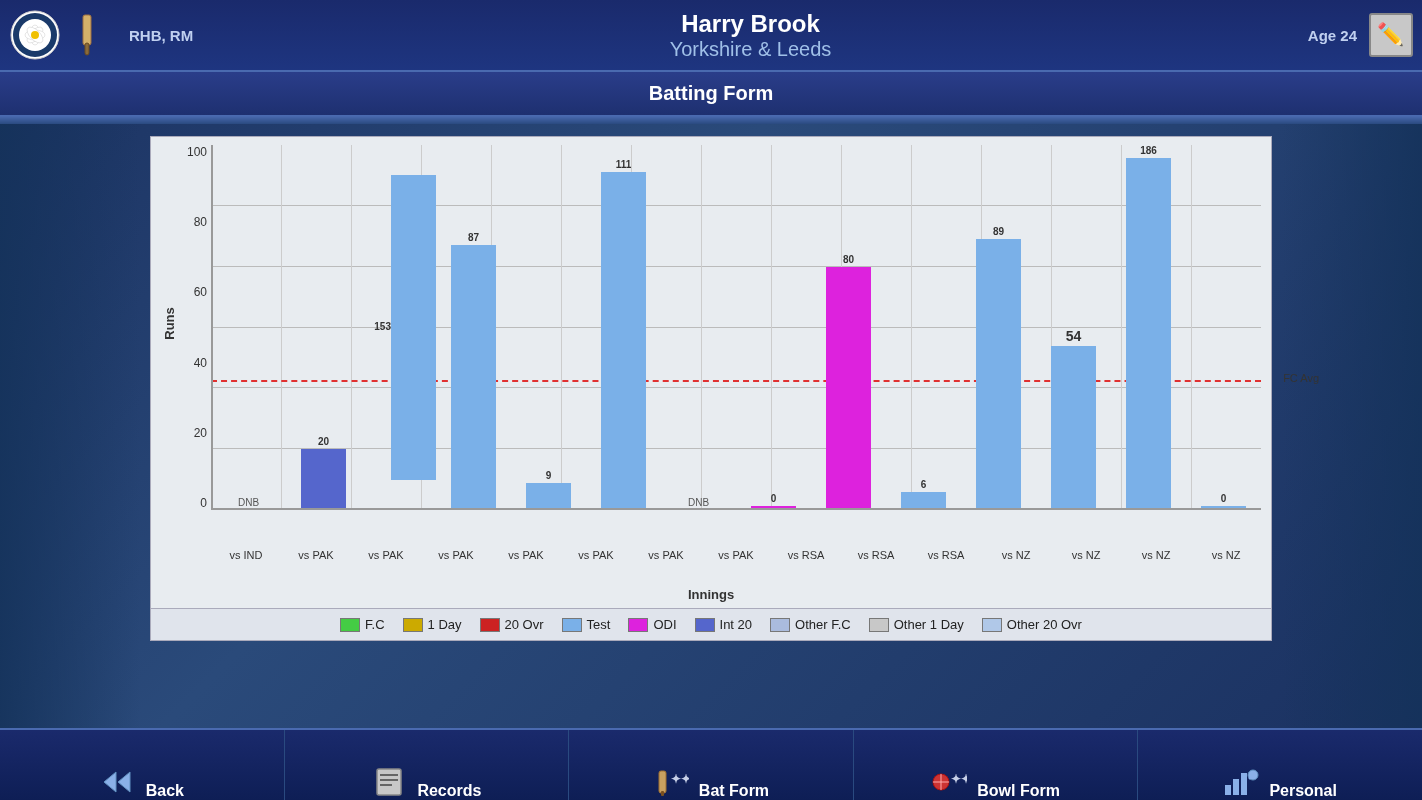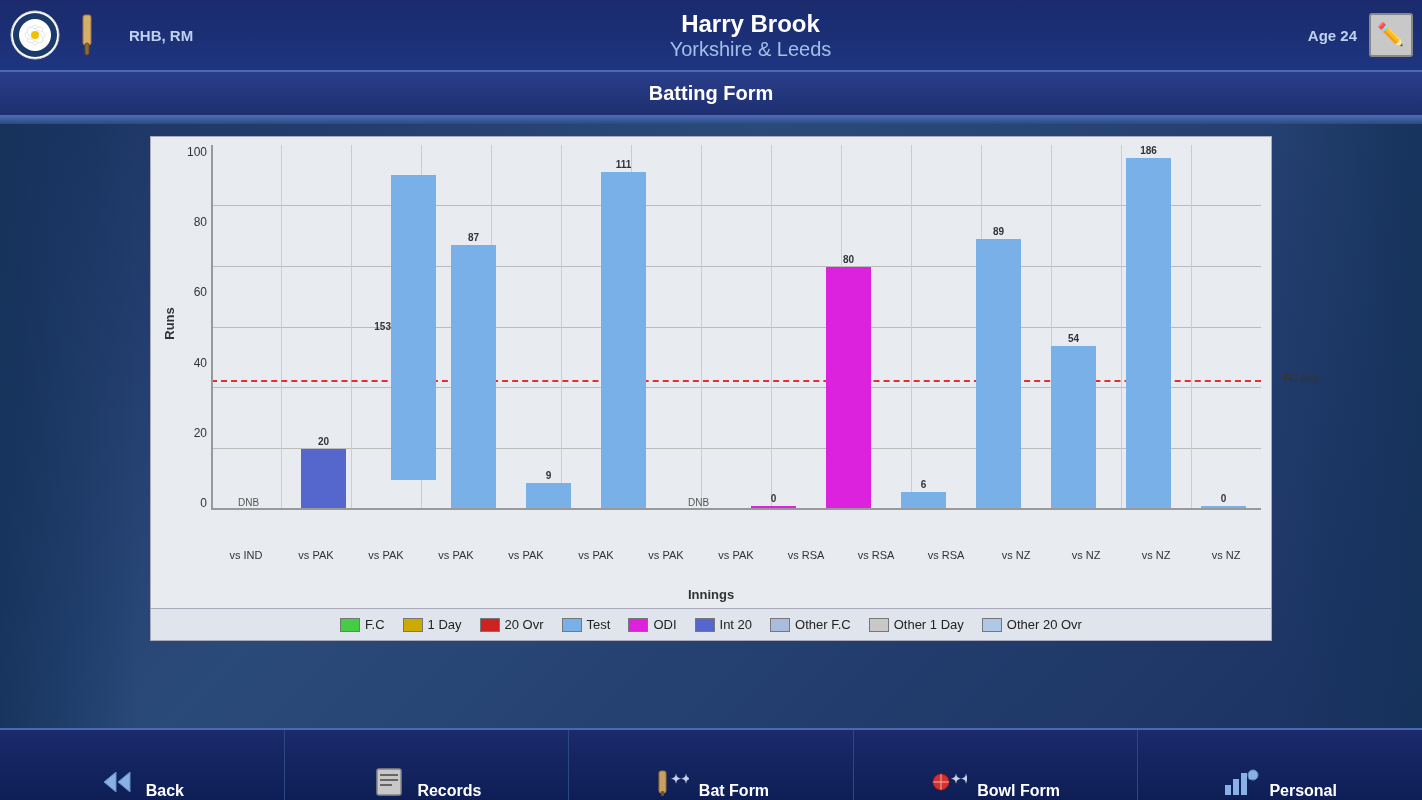--- a/index.html
+++ b/index.html
@@ -382,21 +382,21 @@
           <span style="font-size:10px;color:#333;font-weight:bold;margin-bottom:2px;">6</span>
           <div style="width:60%;height:5%;background:#7ab0e8;"></div>
         </div>
 
         <div style="flex:1;display:flex;flex-direction:column;align-items:center;justify-content:flex-end;height:100%;position:relative;">
           <span style="font-size:10px;color:#333;font-weight:bold;margin-bottom:2px;">89</span>
           <div style="width:60%;height:74.17%;background:#7ab0e8;"></div>
         </div>
 
         <div style="flex:1;display:flex;flex-direction:column;align-items:center;justify-content:flex-end;height:100%;position:relative;">
-          <span style="font-size:10px;color:#333;font-weight:bold;margin-bottom:2px;">54</span>
+          <span style="font-size:14px;color:#333;font-weight:bold;margin-bottom:2px;">54</span>
           <div style="width:60%;height:45%;background:#7ab0e8;"></div>
         </div>
 
         <div style="flex:1;display:flex;flex-direction:column;align-items:center;justify-content:flex-end;height:100%;position:relative;">
           <span style="font-size:10px;color:#333;font-weight:bold;margin-bottom:2px;">186</span>
           <div style="width:60%;height:100%;background:#7ab0e8;"></div>
         </div>
 
         <div style="flex:1;display:flex;flex-direction:column;align-items:center;justify-content:flex-end;height:100%;position:relative;">
           <span style="font-size:10px;color:#333;font-weight:bold;margin-bottom:2px;">0</span>

